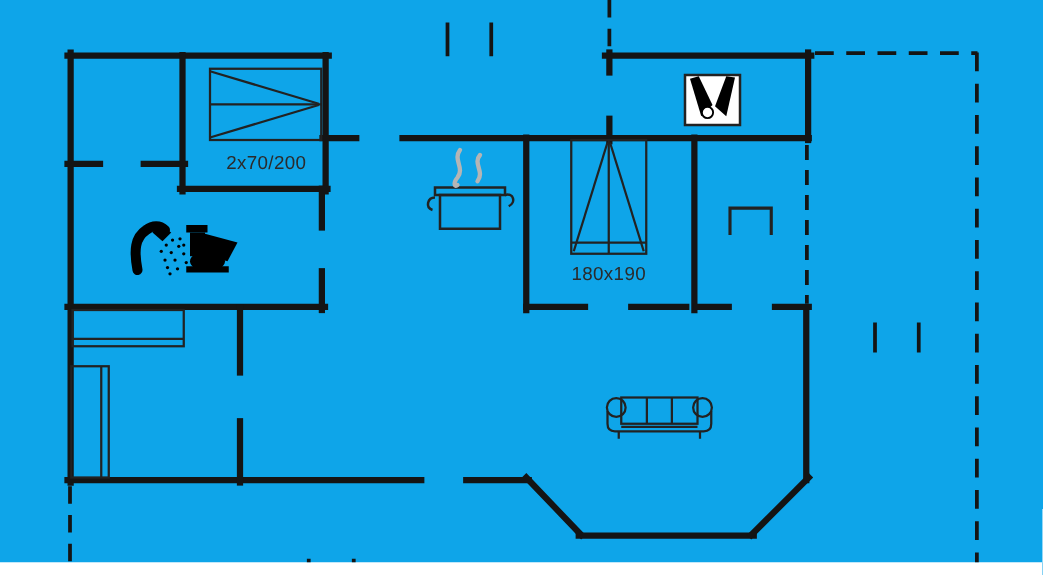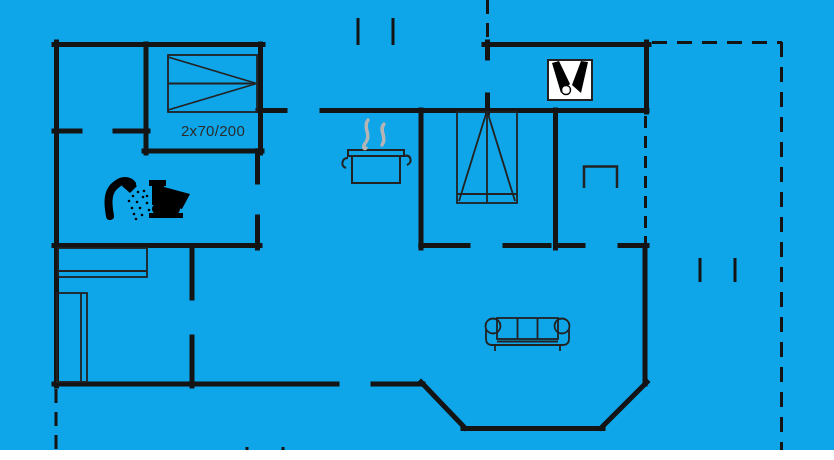--- a/index.html
+++ b/index.html
@@ -182,15 +182,16 @@
     <line x1="560" y1="345" x2="560" y2="351"></line>
   </g>
 
   <g stroke="#222222" stroke-width="2.5" fill="none">
     <polyline points="584,188 584,166.5 617,166.5 617,188"></polyline>
   </g>
 </svg>
 
 <div class="dim-label" style="left:158px; top:122px;">2x70/200</div>
 
+<div class="dim-label" style="left:432px; top:211px;">180x190</div>
 
 
 </div>
 
 </body></html>

